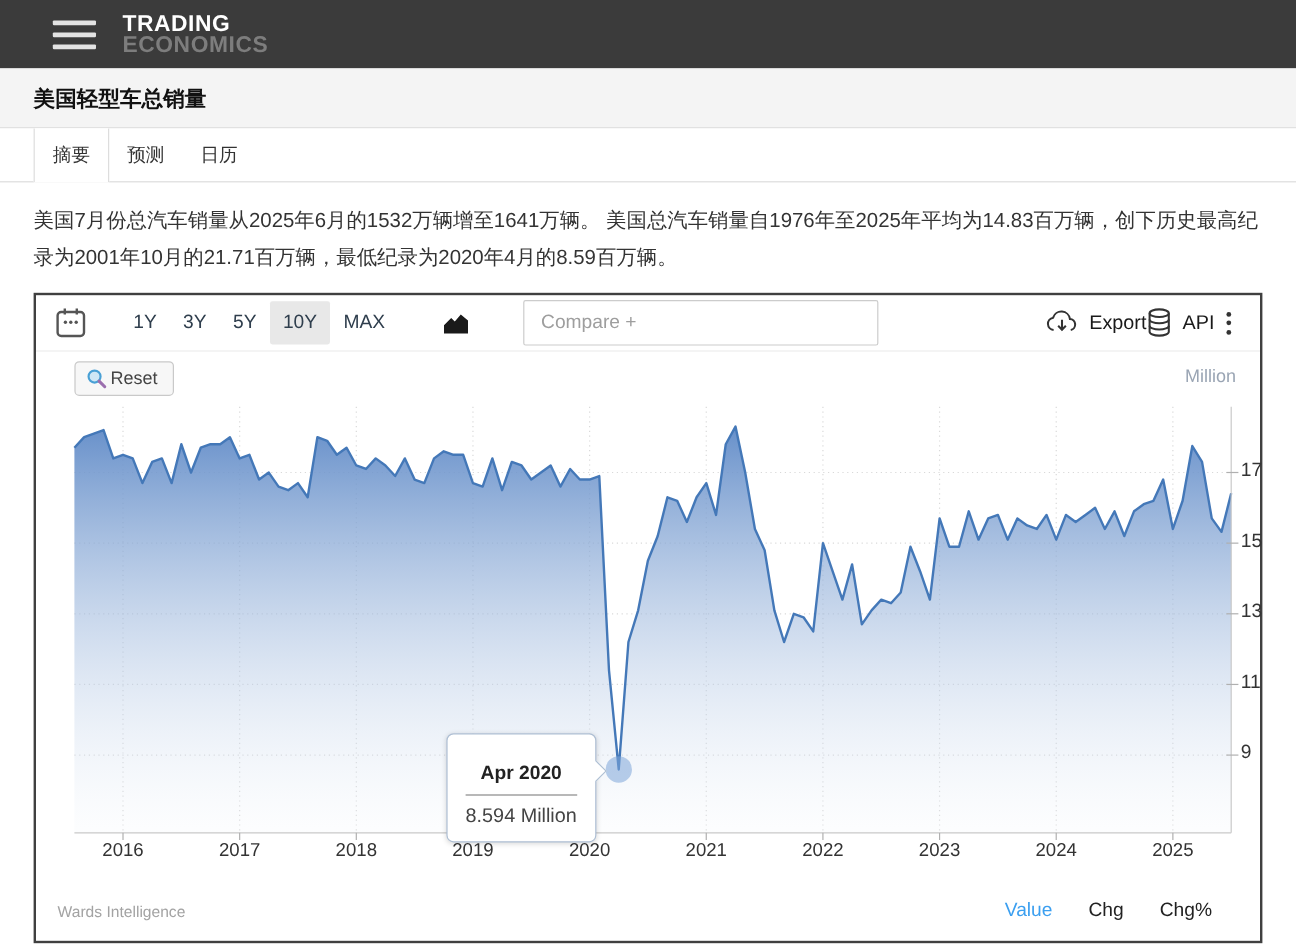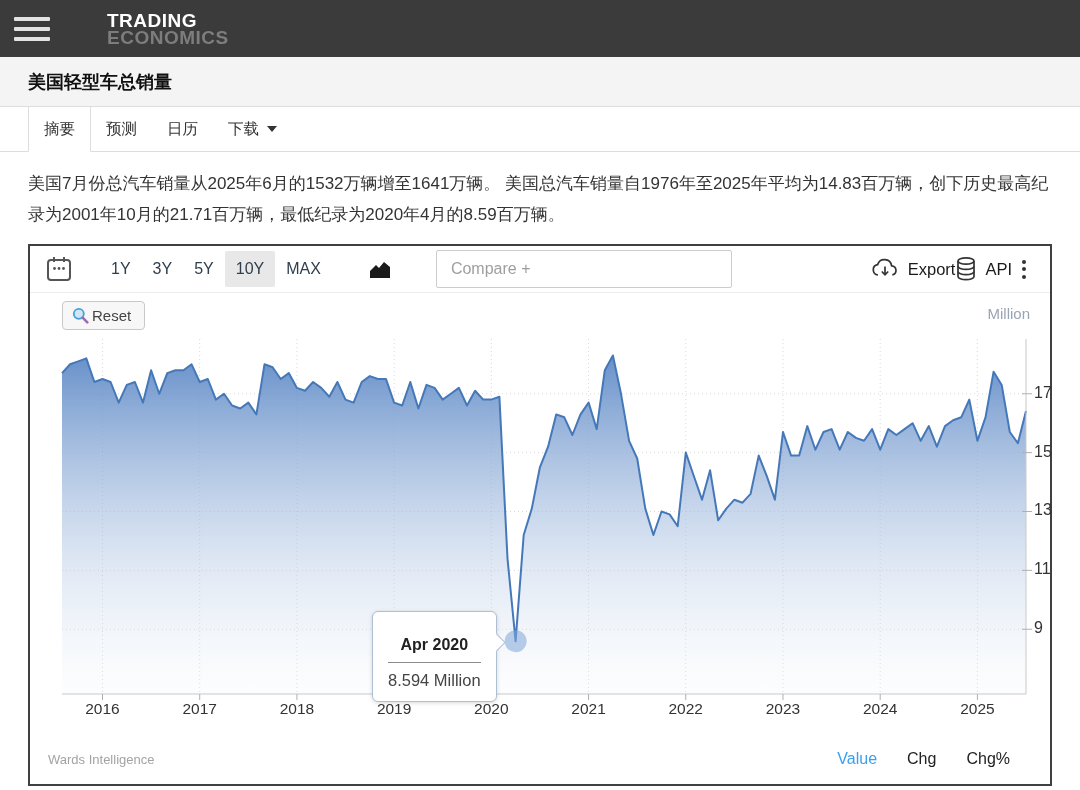--- a/index.html
+++ b/index.html
@@ -1,20 +1,20 @@
 <!DOCTYPE html>
 <html><head>
 <meta charset="utf-8">
 <style>
   * { margin:0; padding:0; box-sizing:border-box; }
   html,body { width:1080px; background:#fff; font-family:"Liberation Sans","DejaVu Sans",sans-serif; color:#333; }
   body { height:790px; overflow:hidden; }
 
   
-  .app-header { height:57px; background:#3b3b3b; display:flex; align-items:center; padding-left:14px;gap:35px; }
+  .app-header { height:57px; background:#3b3b3b; display:flex; align-items:center; padding-left:44px; }
   .hamburger { width:36px; cursor:pointer; display:flex; flex-direction:column; gap:6px; }
   .hamburger span { display:block; height:4px; background:#e3e3e3; border-radius:1px; }
   .brand { margin-left:22px; line-height:17px; font-weight:bold; font-size:19px; letter-spacing:.5px; }
   .brand .l1 { color:#fff; }
   .brand .l2 { color:#7d7d7d; }
 
   
   .title-bar { height:50px; background:#f4f4f4; border-bottom:1px solid #ddd; display:flex; align-items:center; padding-left:28px; }
   .title-bar h1 { font-size:18px; color:#111; font-weight:bold; }
 
@@ -84,24 +84,20 @@
 
 <nav class="tab-bar" id="tab-bar">
     <div class="tab active">
       <span>摘要</span>
     </div>
     <div class="tab">
       <span>预测</span>
     </div>
     <div class="tab">
       <span>日历</span>
-    </div>
-    <div class="tab">
-      <span>下载</span>
-      <span class="caret-down"></span>
     </div>
   </nav>
 
 <p class="summary">美国7月份总汽车销量从2025年6月的1532万辆增至1641万辆。 美国总汽车销量自1976年至2025年平均为14.83百万辆，创下历史最高纪录为2001年10月的21.71百万辆，最低纪录为2020年4月的8.59百万辆。</p>
 
 <section class="widget">
 
   <div class="toolbar">
     <button class="icon-btn">
       <svg width="26" height="28" viewBox="0 0 26 28" fill="none" stroke="#555" stroke-width="2">

